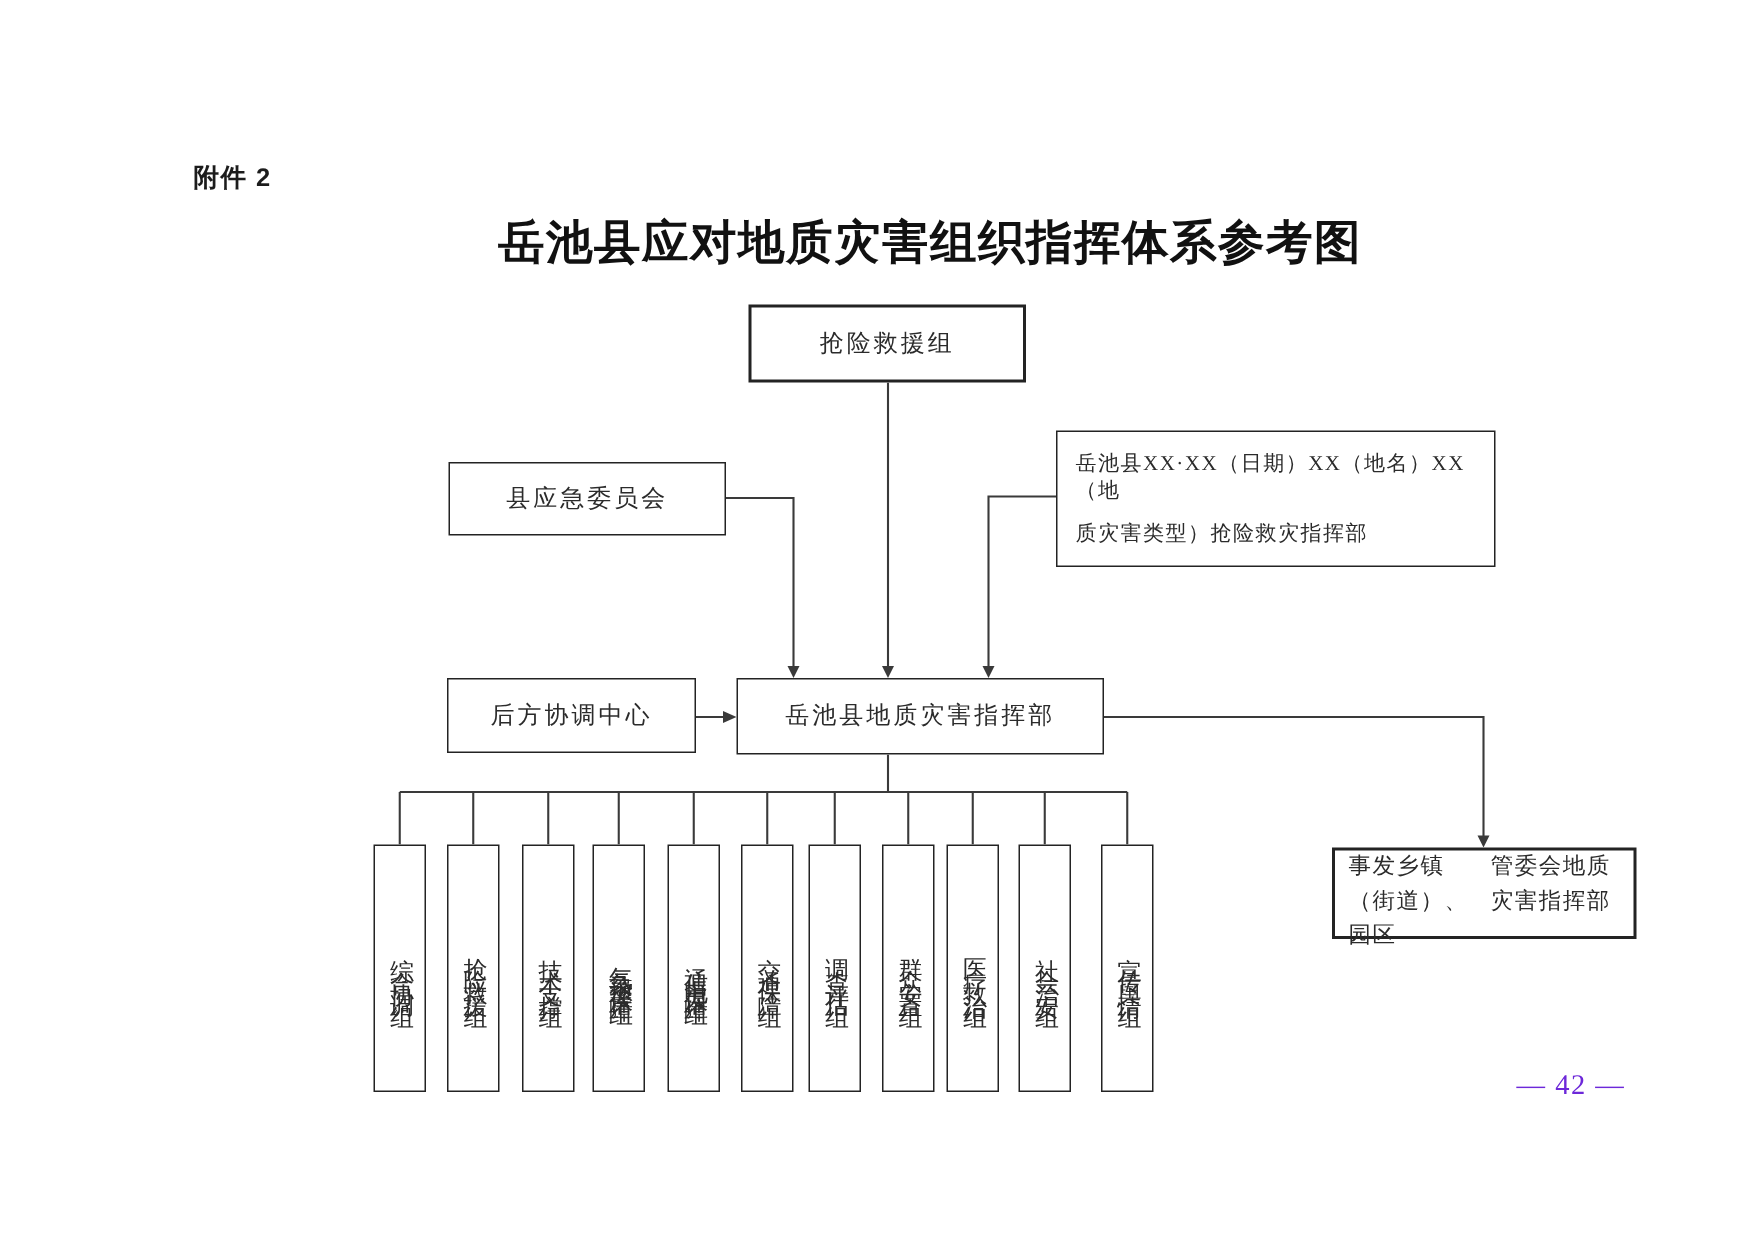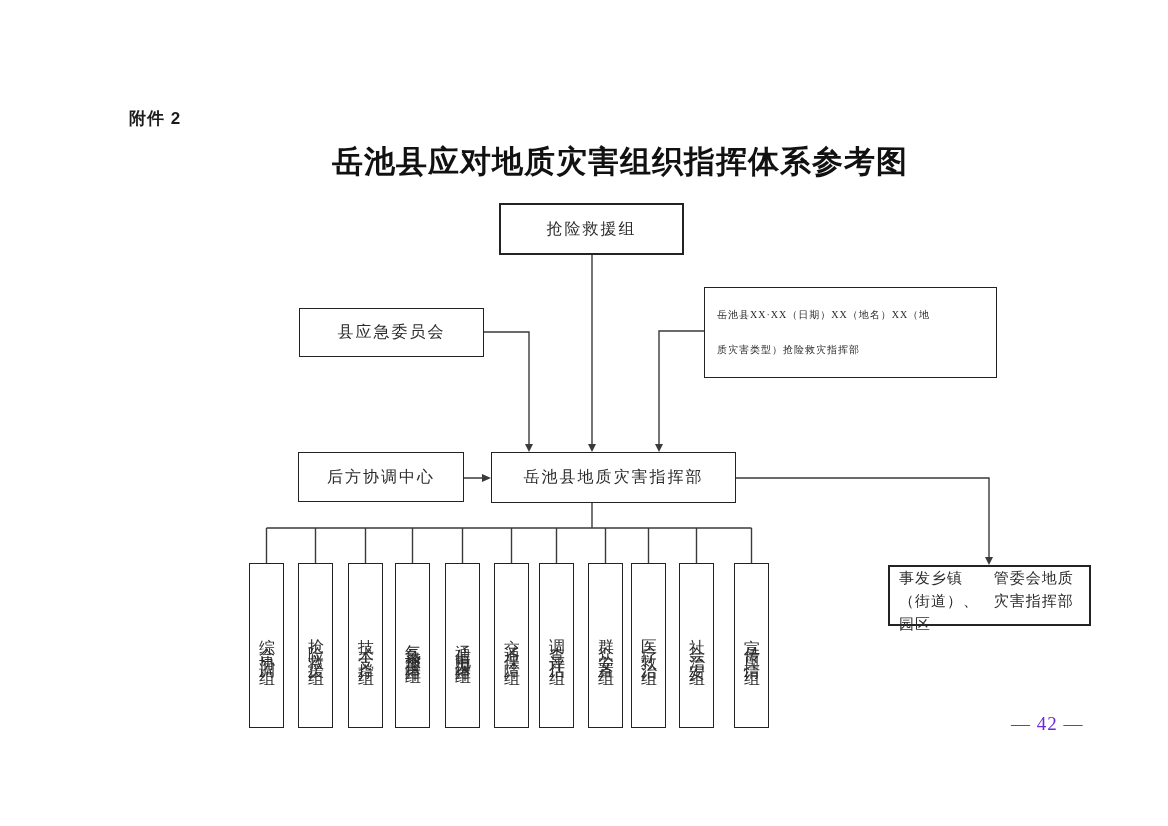--- a/index.html
+++ b/index.html
@@ -27,21 +27,21 @@
   .node{
     position:absolute; border:1.5px solid #232323; background:#fff;
     display:flex; align-items:center; justify-content:center;
     font-size:16px; color:#2b2b2b; letter-spacing:2px;
   }
   #box-top      { left:463px; top:203px; width:185px; height:52px; border-width:2px; }
   #box-ec       { left:263px; top:308px; width:185px; height:49px; }
   #box-rescue   { left:668px; top:287px; width:293px; height:91px;
                   flex-direction:column; justify-content:space-evenly;
                   align-items:flex-start; padding:0 12px;
-                  font-size:10px; letter-spacing:1px; }
+                  font-size:14px; letter-spacing:1px; }
   #box-rear     { left:262px; top:452px; width:166px; height:50px; }
   #box-hq       { left:455px; top:452px; width:245px; height:51px; }
   #box-township { left:852px; top:565px; width:203px; height:61px;
                   flex-direction:row; justify-content:center;
                   align-items:flex-start; padding:0 9px;
                   font-size:15px; line-height:23px; letter-spacing:1px; border-width:2px; }
 
   .vbox{
     position:absolute; top:563px; width:35px; height:165px;
     border:1.5px solid #232323; background:#fff;

